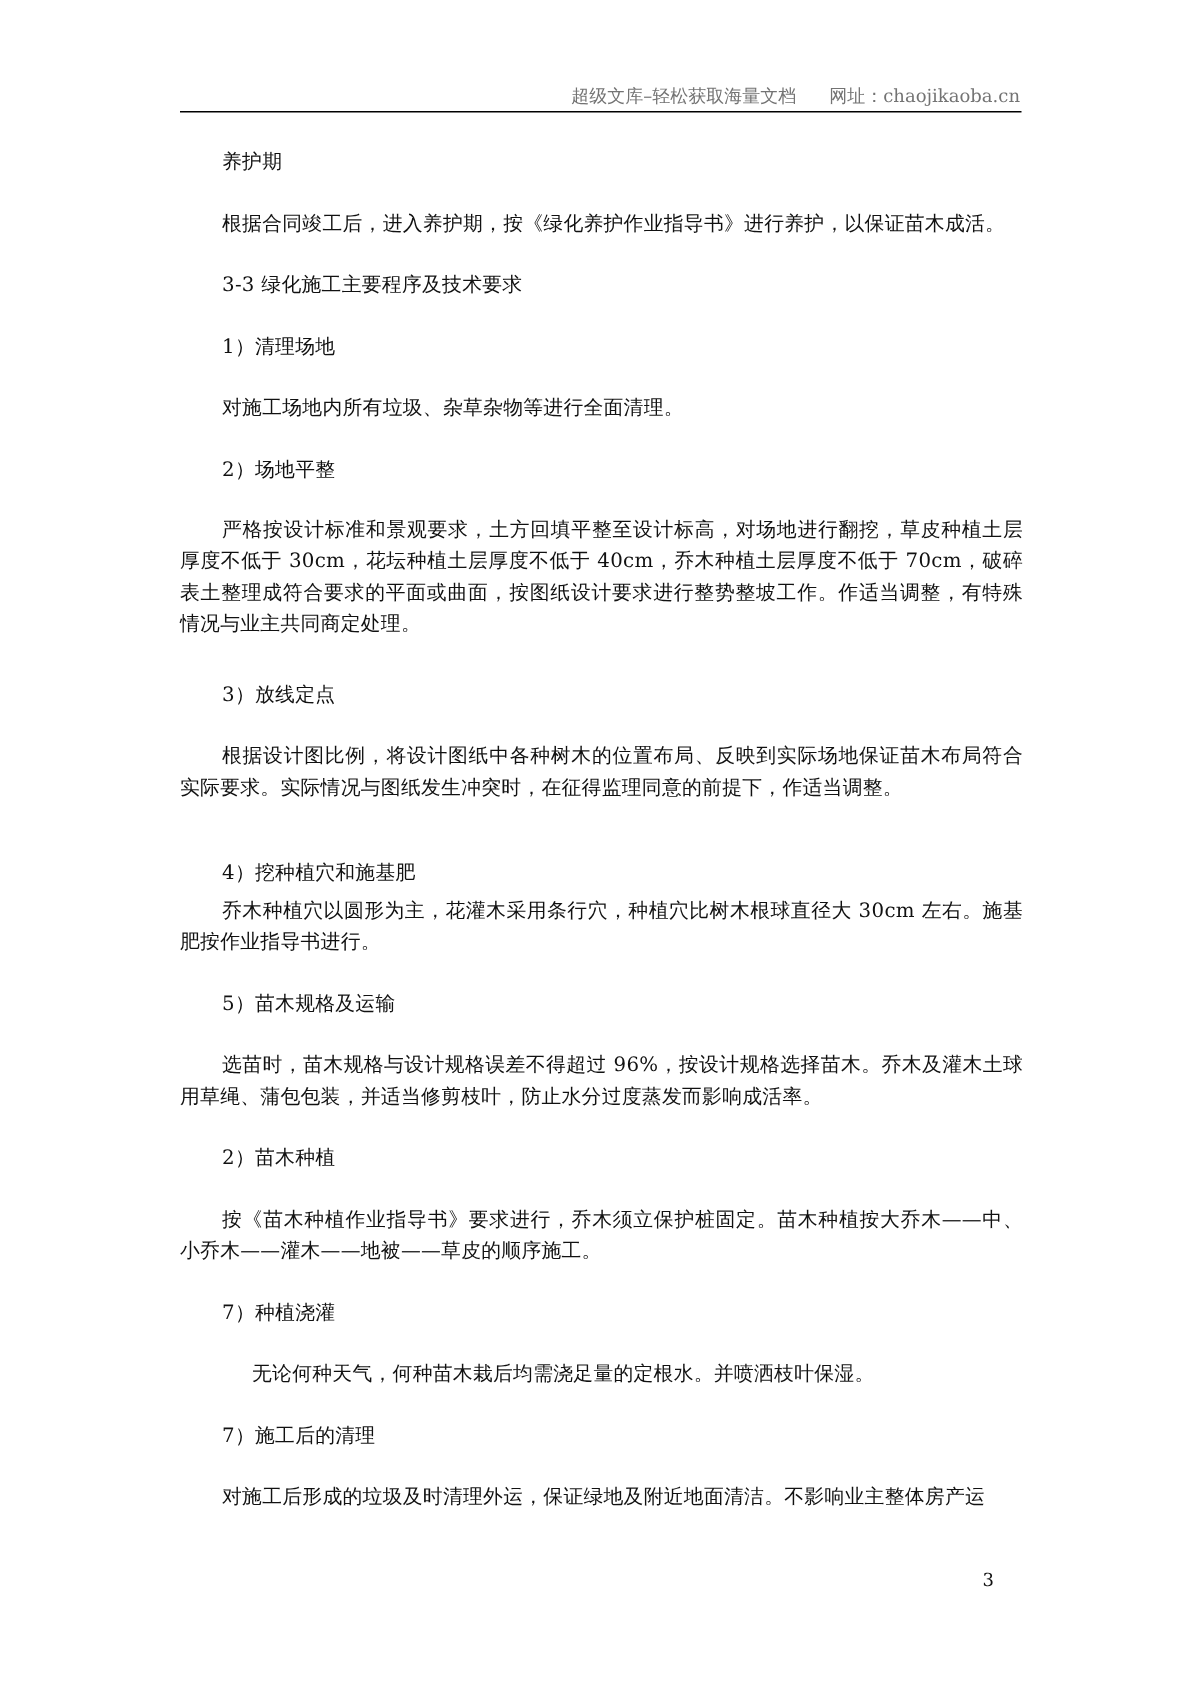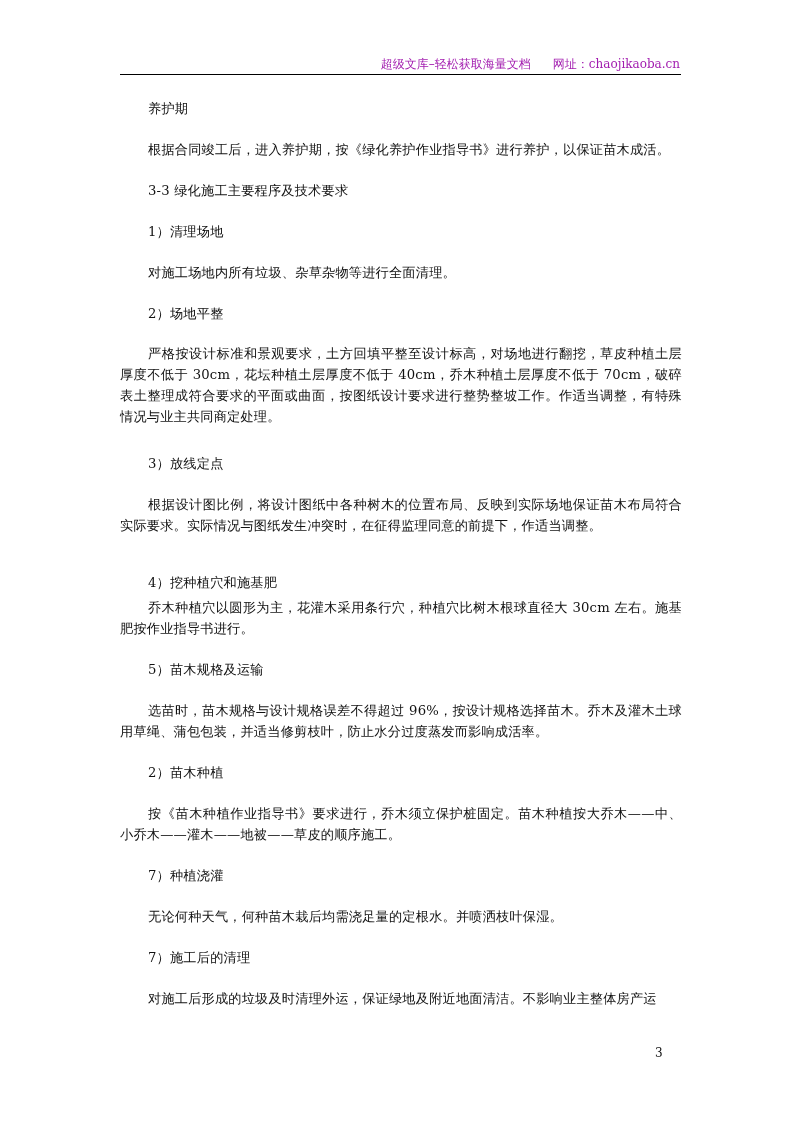--- a/index.html
+++ b/index.html
@@ -1,19 +1,19 @@
 <!DOCTYPE html>
 <html><head>
 <meta charset="utf-8">
 <style>
   html, body { margin: 0; padding: 0; background: #ffffff; }
   body { width: 793px; height: 1122px; position: relative; overflow: hidden;
          font-family: "DejaVu Serif", "Liberation Serif", serif; color: #111; }
   .header { position: absolute; left: 120px; top: 56px; width: 560px; text-align: right;
-            font-size: 12px; color: #a21caf; }
+            font-size: 12px; color: #737373; }
   .header .site { margin-right: 22px; }
   .header-rule { position: absolute; left: 120px; top: 74px; width: 561px; height: 0;
                  border-top: 1px solid #000; }
   .para { position: absolute; left: 120px; width: 562px; font-size: 13.2px; line-height: 21px;
           margin: 0; letter-spacing: 0.2px; }
   .indent { text-indent: 28px; }
   .single { left: 148px; width: 540px; }
   .justify { text-align: justify; text-align-last: left; }
   .page-number { position: absolute; left: 655px; top: 1046px; font-size: 12px; }
 </style>
@@ -34,17 +34,17 @@
 <p class="para indent justify" style="top:343px;">严格按设计标准和景观要求，土方回填平整至设计标高，对场地进行翻挖，草皮种植土层厚度不低于 30cm，花坛种植土层厚度不低于 40cm，乔木种植土层厚度不低于 70cm，破碎表土整理成符合要求的平面或曲面，按图纸设计要求进行整势整坡工作。作适当调整，有特殊情况与业主共同商定处理。</p>
 <p class="para single" style="top:453px;">3）放线定点</p>
 <p class="para indent justify" style="top:494px;">根据设计图比例，将设计图纸中各种树木的位置布局、反映到实际场地保证苗木布局符合实际要求。实际情况与图纸发生冲突时，在征得监理同意的前提下，作适当调整。</p>
 <p class="para single" style="top:556px;margin-top:16px;">4）挖种植穴和施基肥</p>
 <p class="para indent justify" style="top:597px;">乔木种植穴以圆形为主，花灌木采用条行穴，种植穴比树木根球直径大 30cm 左右。施基肥按作业指导书进行。</p>
 <p class="para single" style="top:659px;">5）苗木规格及运输</p>
 <p class="para indent justify" style="top:700px;">选苗时，苗木规格与设计规格误差不得超过 96%，按设计规格选择苗木。乔木及灌木土球用草绳、蒲包包装，并适当修剪枝叶，防止水分过度蒸发而影响成活率。</p>
 <p class="para single" style="top:762px;">2）苗木种植</p>
 <p class="para indent justify" style="top:803px;">按《苗木种植作业指导书》要求进行，乔木须立保护桩固定。苗木种植按大乔木——中、小乔木——灌木——地被——草皮的顺序施工。</p>
 <p class="para single" style="top:865px;">7）种植浇灌</p>
-<p class="para single" style="top:906px;">无论何种天气，何种苗木栽后均需浇足量的定根水。并喷洒枝叶保湿。</p>
+<p class="para single" style="top:906px;margin-left:20px;">无论何种天气，何种苗木栽后均需浇足量的定根水。并喷洒枝叶保湿。</p>
 <p class="para single" style="top:947px;">7）施工后的清理</p>
 <p class="para single" style="top:988px;">对施工后形成的垃圾及时清理外运，保证绿地及附近地面清洁。不影响业主整体房产运</p>
 
 <div class="page-number">3</div>
 
 </body></html>

